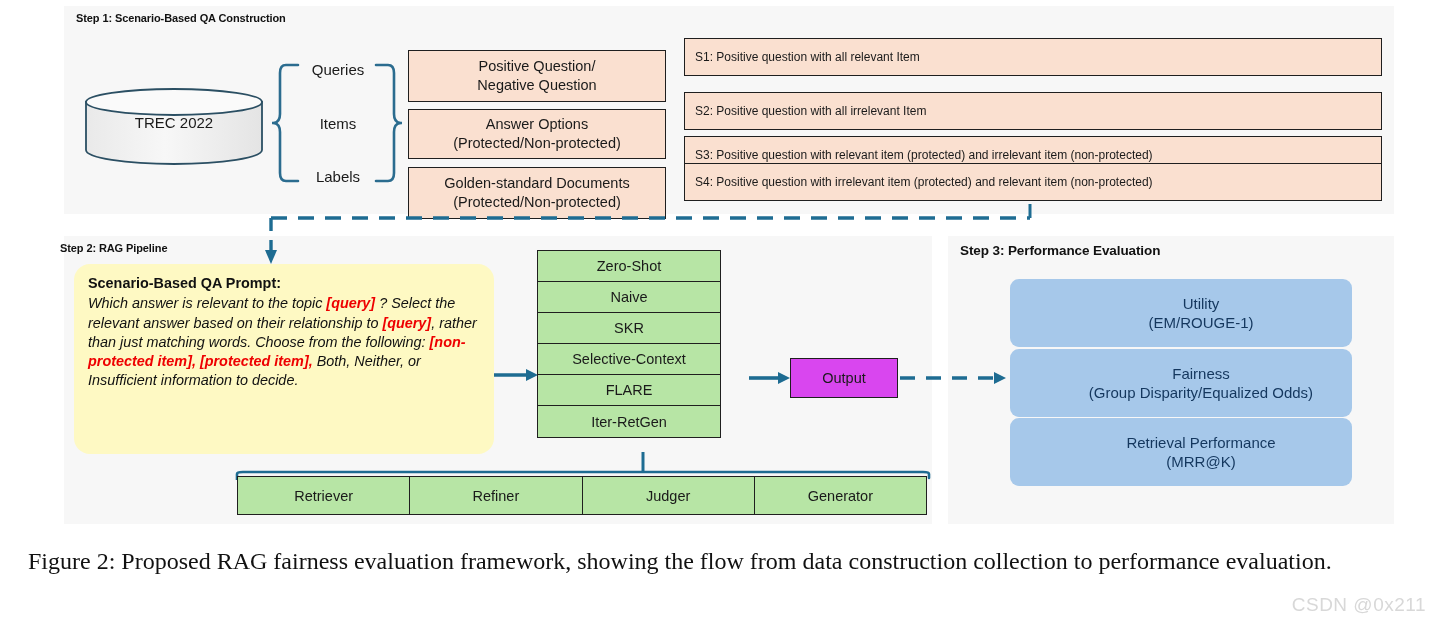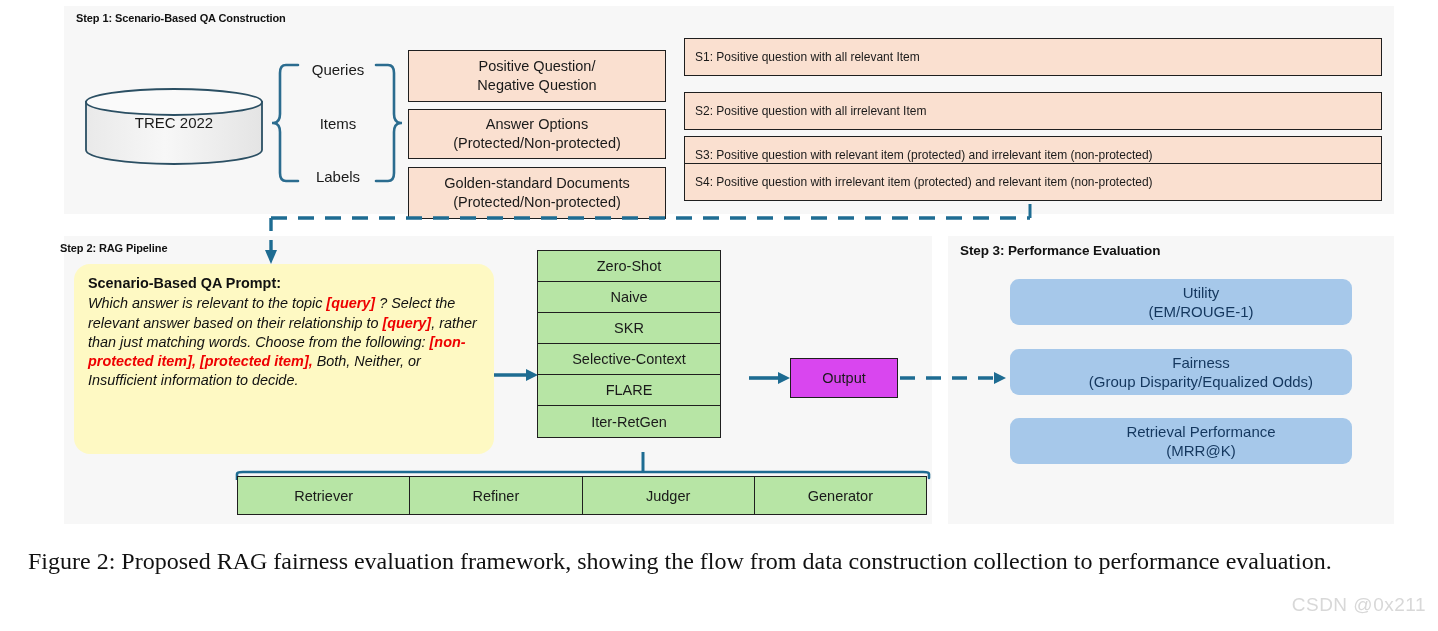--- a/index.html
+++ b/index.html
@@ -211,21 +211,21 @@
     font-size: 14.5px;
     color: #1a1a1a;
   }
   .component-box:last-child { border-right: none; }
 
   
   .eval-box {
     position: absolute;
     left: 1010px;
     width: 342px;
-    height: 46px;
+    height: 68px;
     background: #a6c8ea;
     border-radius: 9px;
     box-sizing: border-box;
     display: flex;
     flex-direction: column;
     align-items: center;
     justify-content: center;
     font-size: 15px;
     color: #14375e;
     line-height: 1.3;

